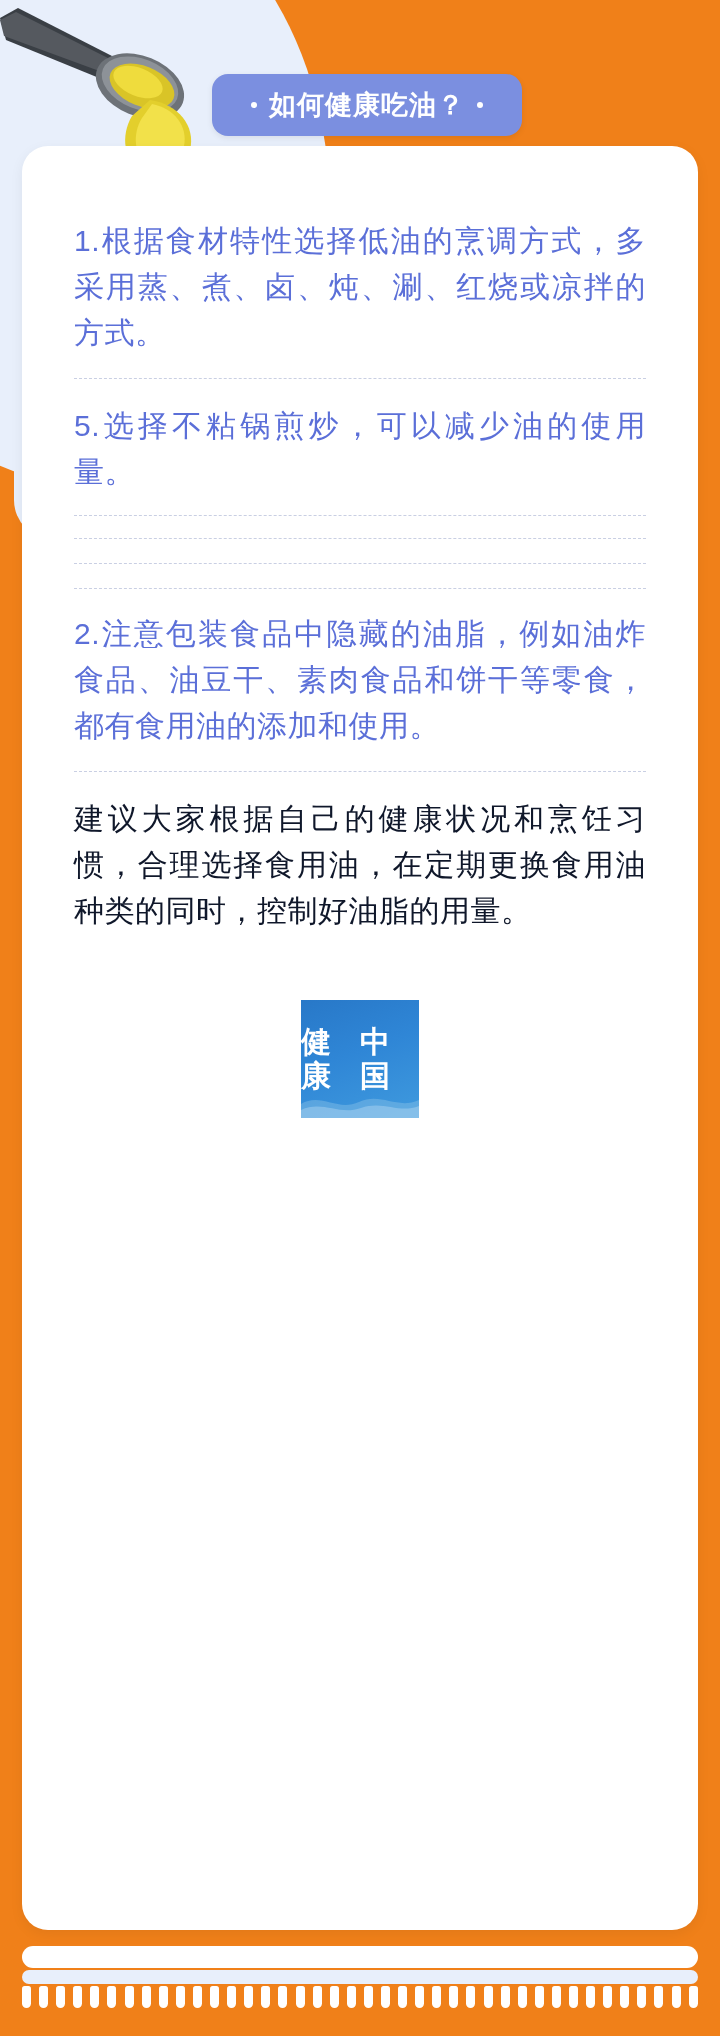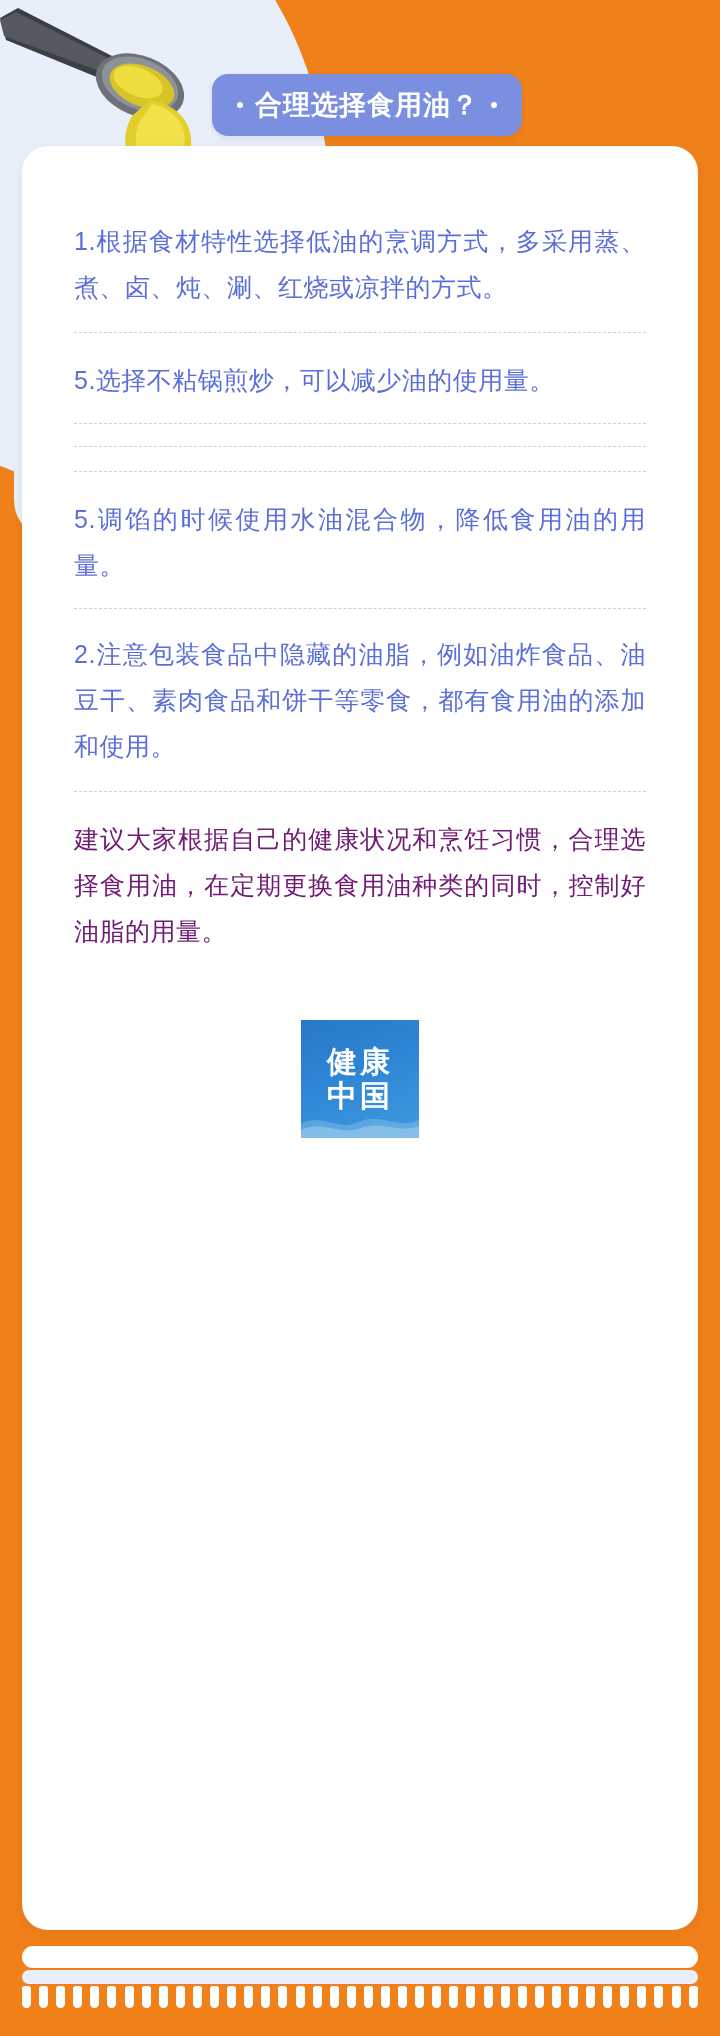--- a/index.html
+++ b/index.html
@@ -88,27 +88,27 @@
     border-radius: 26px;
     z-index: 5;
     box-shadow: 0 4px 14px rgba(0,0,0,0.06);
   }
   .card-inner {
     padding: 72px 52px 0 52px;
   }
 
   .para {
     color: #5b6fd8;
-    font-size: 25px;
+    font-size: 30px;
     line-height: 46px;
     letter-spacing: 0.5px;
     text-align: justify;
   }
   .para.final {
-    color: #701a75;
+    color: #0f172a;
   }
 
   .divider {
     border-top: 1px dashed #c9cfe3;
     margin: 22px 0 24px 0;
     height: 0;
   }
   .divider.short { margin: 20px 0 22px 0; }
 
   
@@ -117,21 +117,21 @@
     justify-content: center;
     margin-top: 66px;
   }
   .logo {
     width: 118px;
     height: 118px;
     background: linear-gradient(160deg, #2878c8 0%, #2f86d6 45%, #3f9ade 100%);
     position: relative;
     overflow: hidden;
     display: flex;
-    flex-direction: column;
+    flex-direction: row;
     align-items: center;
     justify-content: center;
   }
   .logo-line {
     color: #ffffff;
     font-size: 30px;
     font-weight: bold;
     letter-spacing: 3px;
     line-height: 34px;
     z-index: 2;
@@ -203,37 +203,36 @@
     <path d="M152 104 C174 108 188 126 184 146 C180 164 162 172 148 164 C134 156 132 134 142 118 Z" fill="#f2e14a"></path>
 
     <path d="M176 168 C184 186 186 206 182 224 C180 236 172 240 168 232 C162 218 164 190 172 170 Z" fill="#e0cb28"></path>
 
     <path d="M176 228 C184 242 182 256 174 258 C166 260 162 248 168 236 Z" fill="#efdc3d"></path>
   </svg>
 </div>
 
 <div class="title-banner">
   <span class="dot"></span>
-  <span class="title-text">合理选择食用油？</span>
+  <span class="title-text">如何健康吃油？</span>
   <span class="dot"></span>
 </div>
 
 <div class="card">
   <div class="card-inner">
     <p class="para">1.根据食材特性选择低油的烹调方式，多采用蒸、煮、卤、炖、涮、红烧或凉拌的方式。</p>
     <div class="divider"></div>
 
     <p class="para">5.选择不粘锅煎炒，可以减少油的使用量。</p>
     <div class="divider short"></div>
 
     <div class="divider"></div>
 
     <div class="divider"></div>
 
-    <p class="para">5.调馅的时候使用水油混合物，降低食用油的用量。</p>
     <div class="divider short"></div>
 
     <p class="para">2.注意包装食品中隐藏的油脂，例如油炸食品、油豆干、素肉食品和饼干等零食，都有食用油的添加和使用。</p>
     <div class="divider"></div>
 
     <p class="para final">建议大家根据自己的健康状况和烹饪习惯，合理选择食用油，在定期更换食用油种类的同时，控制好油脂的用量。</p>
 
     <div class="logo-wrap">
       <div class="logo">
         <svg class="logo-wave" viewBox="0 0 118 34" xmlns="http://www.w3.org/2000/svg">

